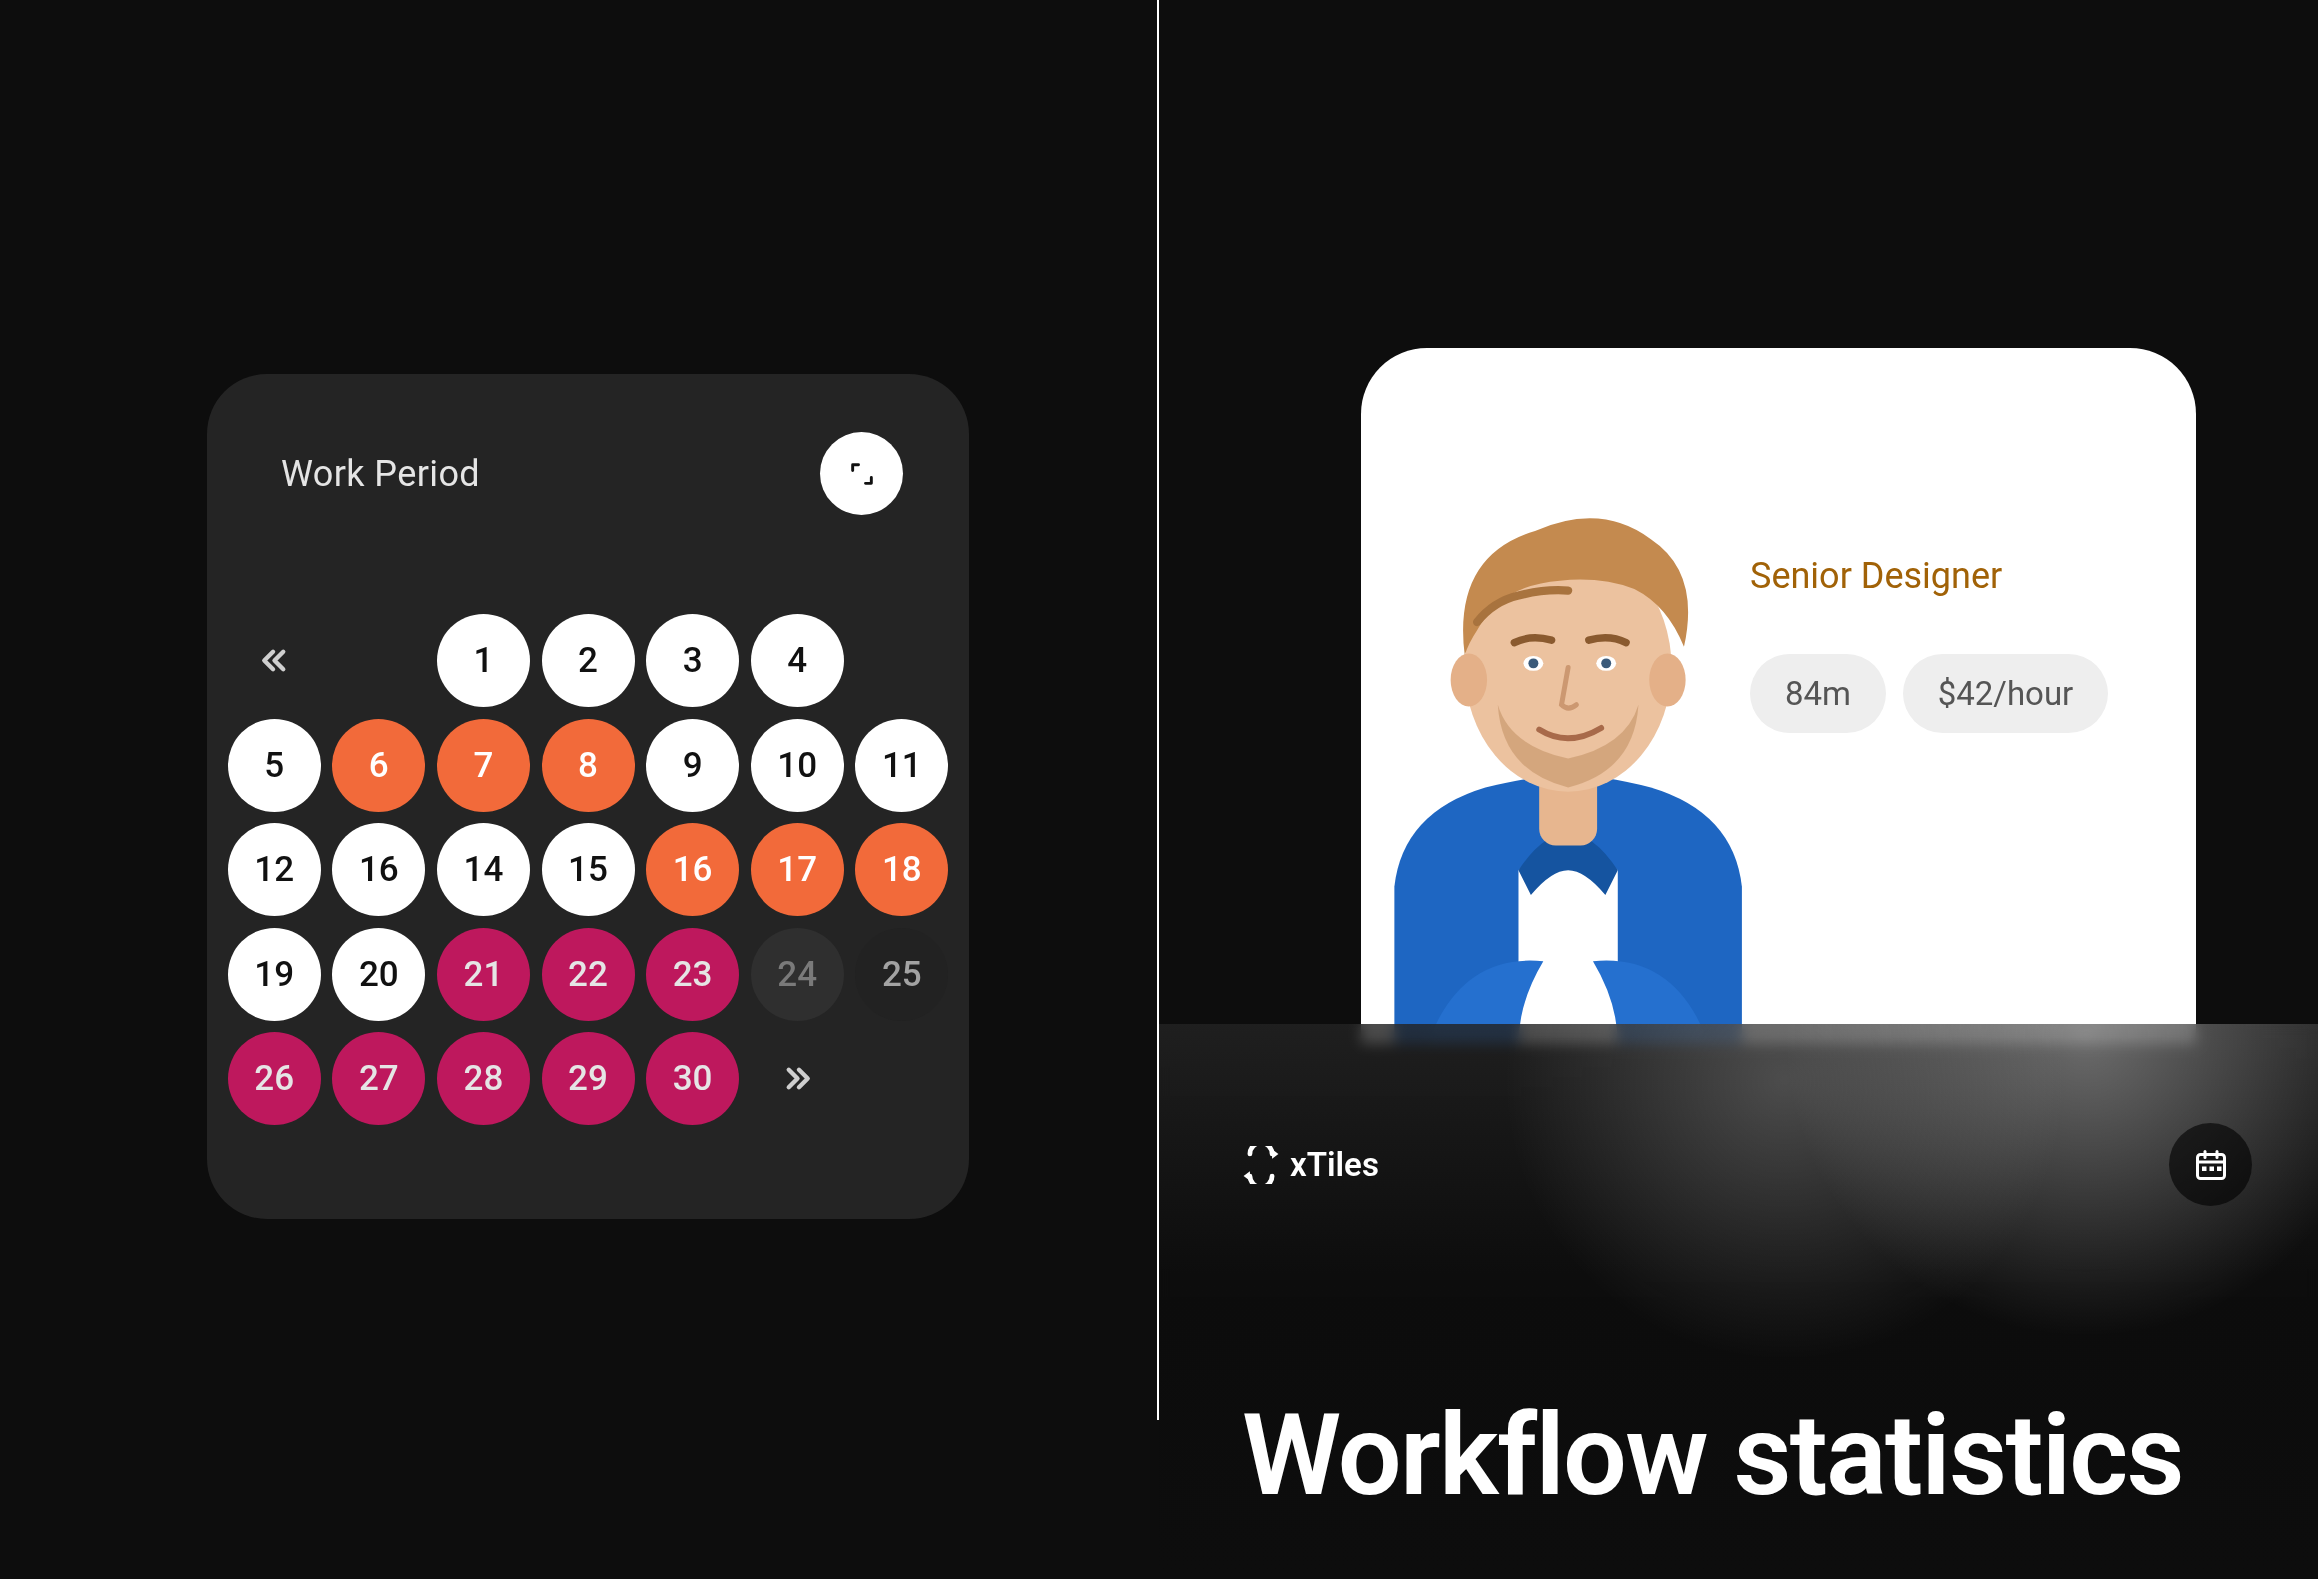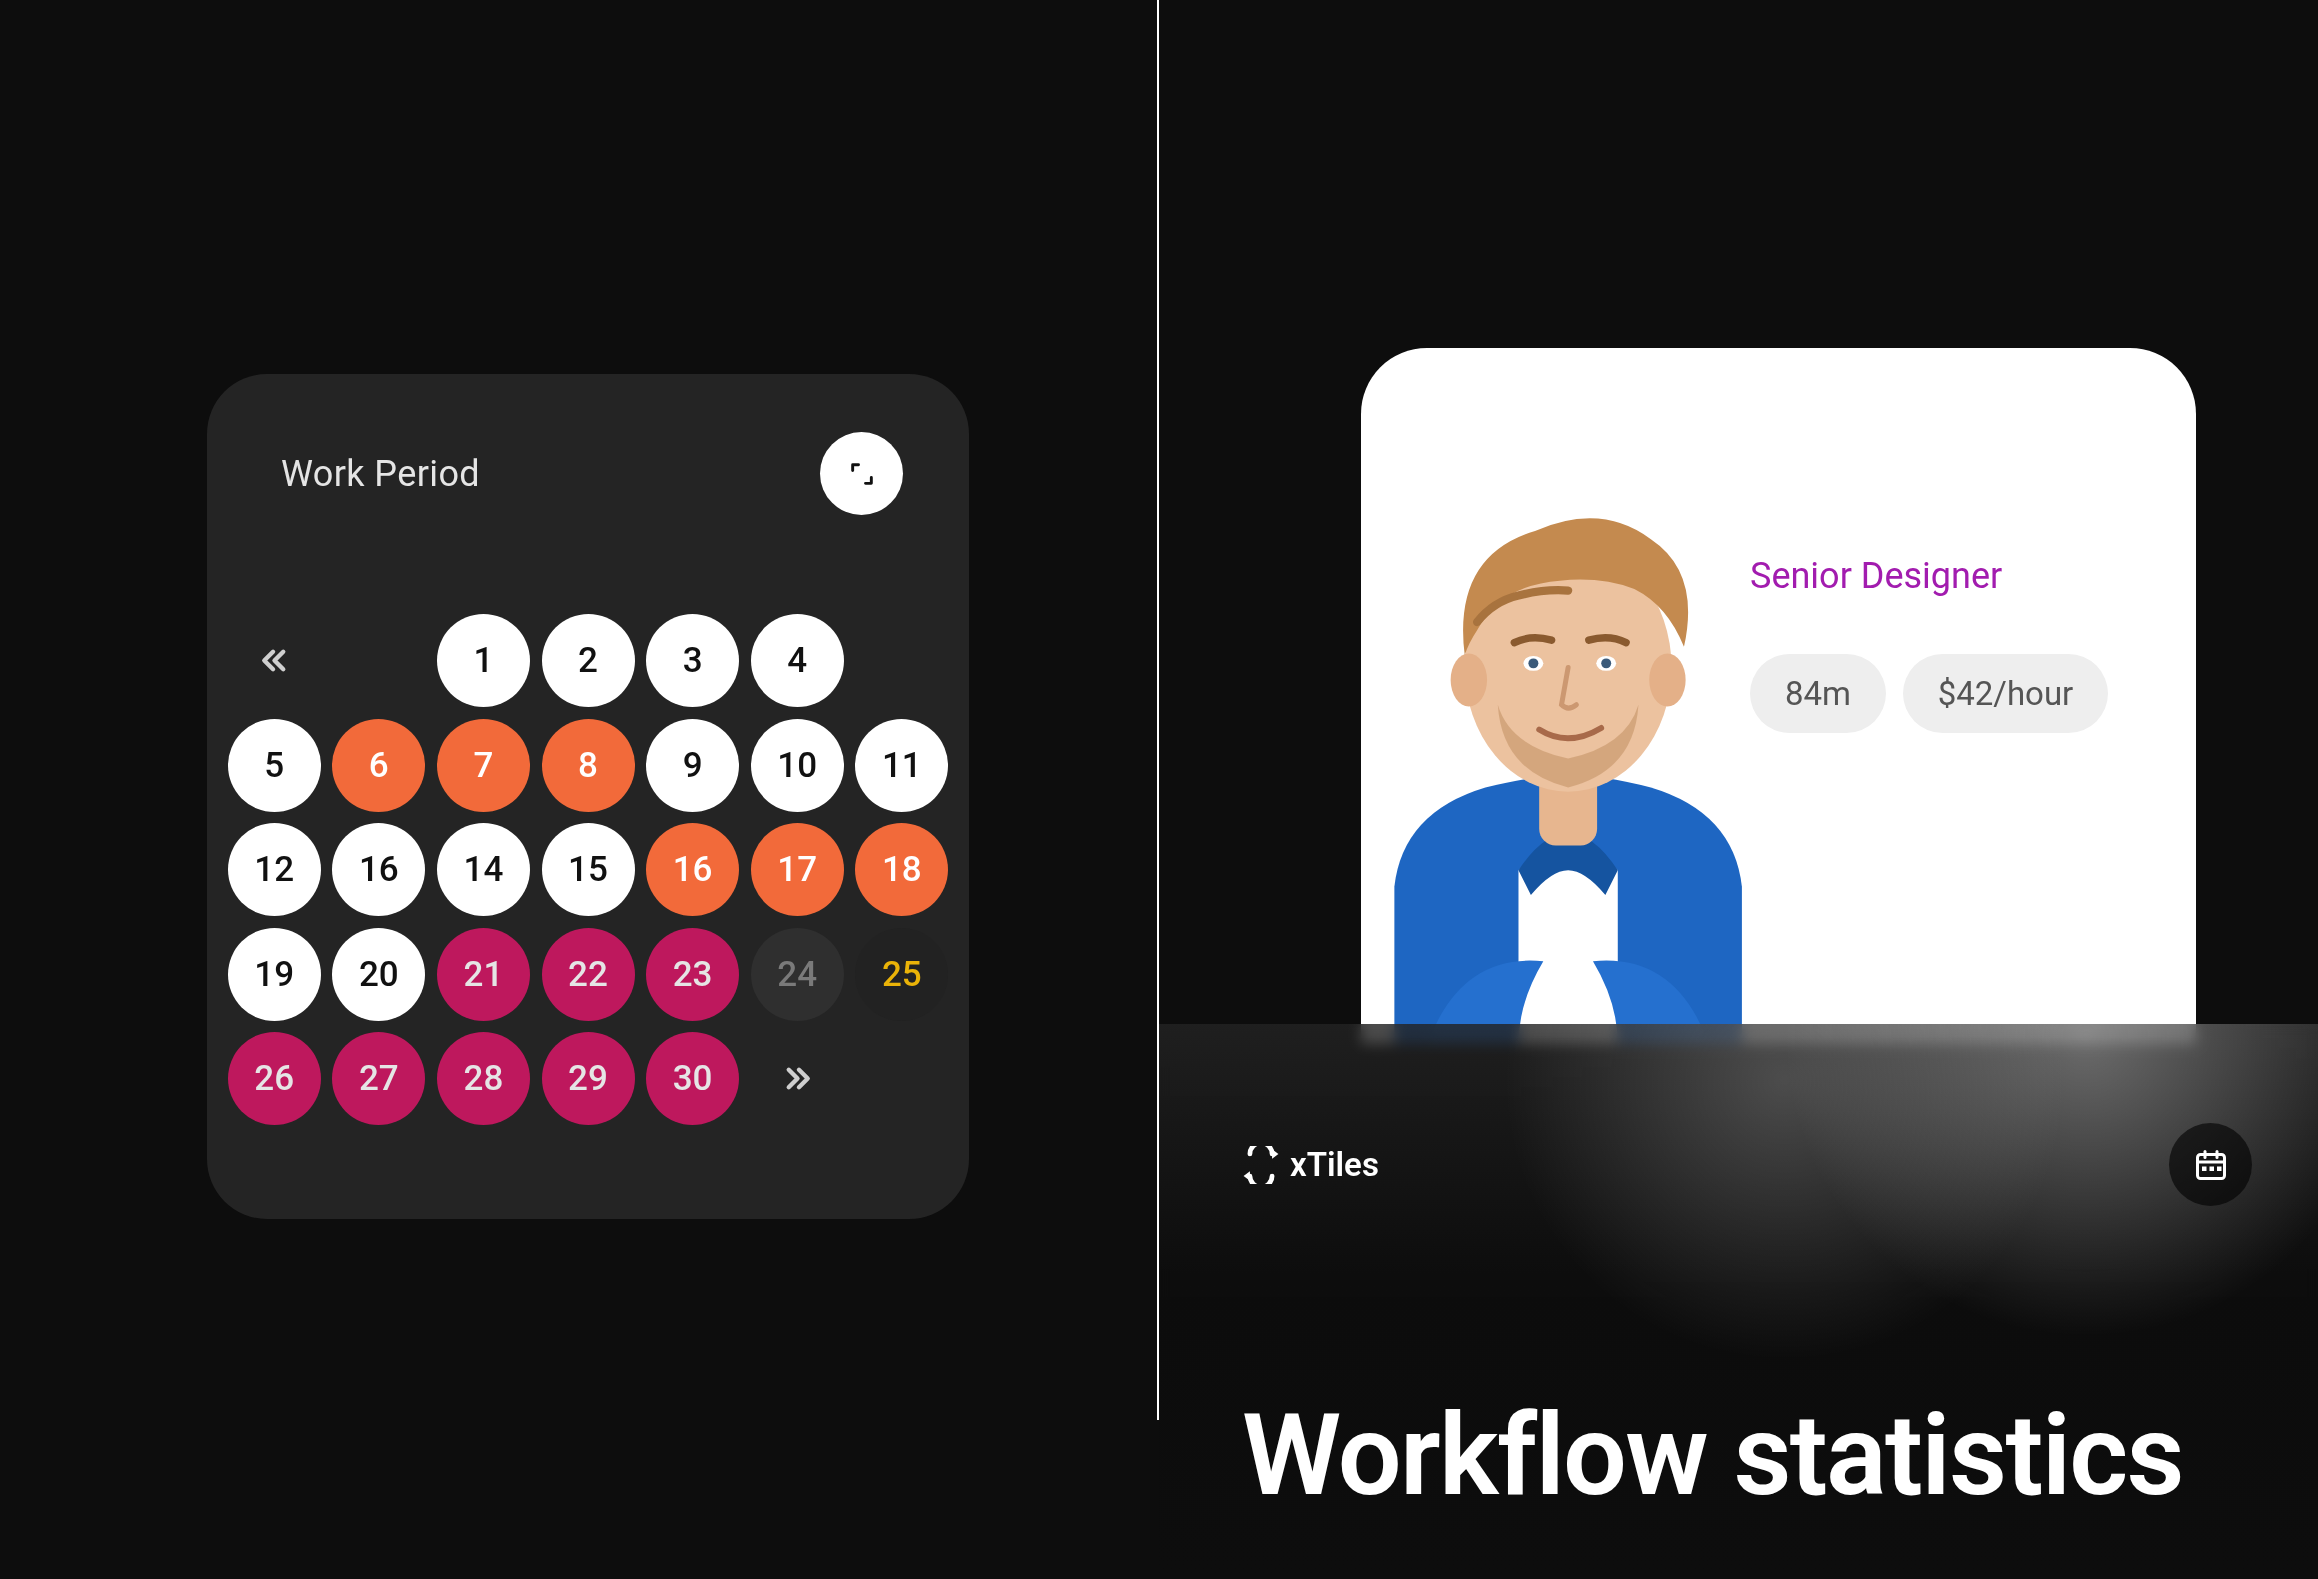--- a/index.html
+++ b/index.html
@@ -83,21 +83,21 @@
     justify-content: center;
     font-size: 35px;
     font-weight: 500;
     cursor: pointer;
     user-select: none;
   }
   .day-white  { background: #ffffff; color: #111111; }
   .day-orange { background: #f26a3a; color: #ffffff; }
   .day-black  { background: #be185d; color: #e5e5e5; }
   .day-dim    { background: #2f2f2f; color: #7a7a7a; }
-  .day-dim2   { background: #222222; color: #eab308; }
+  .day-dim2   { background: #222222; color: #a3a3a3; }
   .day-empty  { background: transparent; visibility: hidden; }
 
   .nav-cell {
     width: 93px;
     height: 93px;
     display: flex;
     align-items: center;
     justify-content: center;
     color: #cfcfcf;
     cursor: pointer;
@@ -124,21 +124,21 @@
     line-height: 1.08;
     color: #2a2a2a;
     width: 406px;
   }
   .profile-role {
     position: absolute;
     left: 389px;
     top: 207px;
     font-size: 36px;
     font-weight: 400;
-    color: #a21caf;
+    color: #a16207;
   }
   .profile-chips {
     position: absolute;
     left: 389px;
     top: 306px;
     display: flex;
     gap: 16.6px;
   }
   .chip {
     background: #eeeeee;

